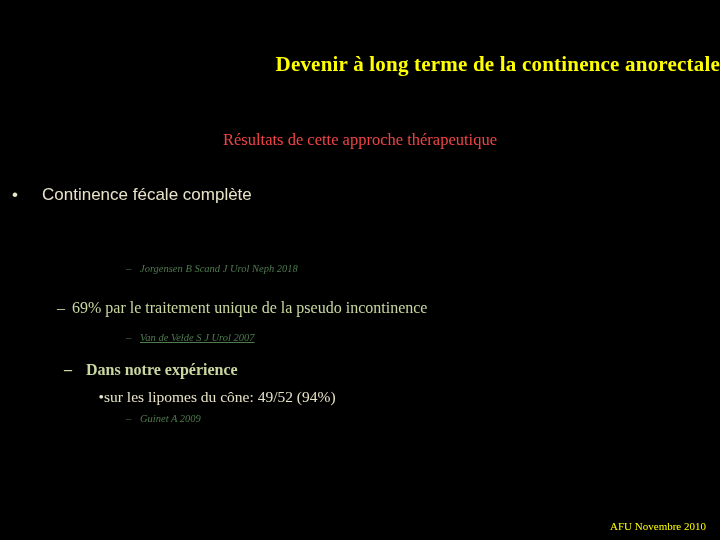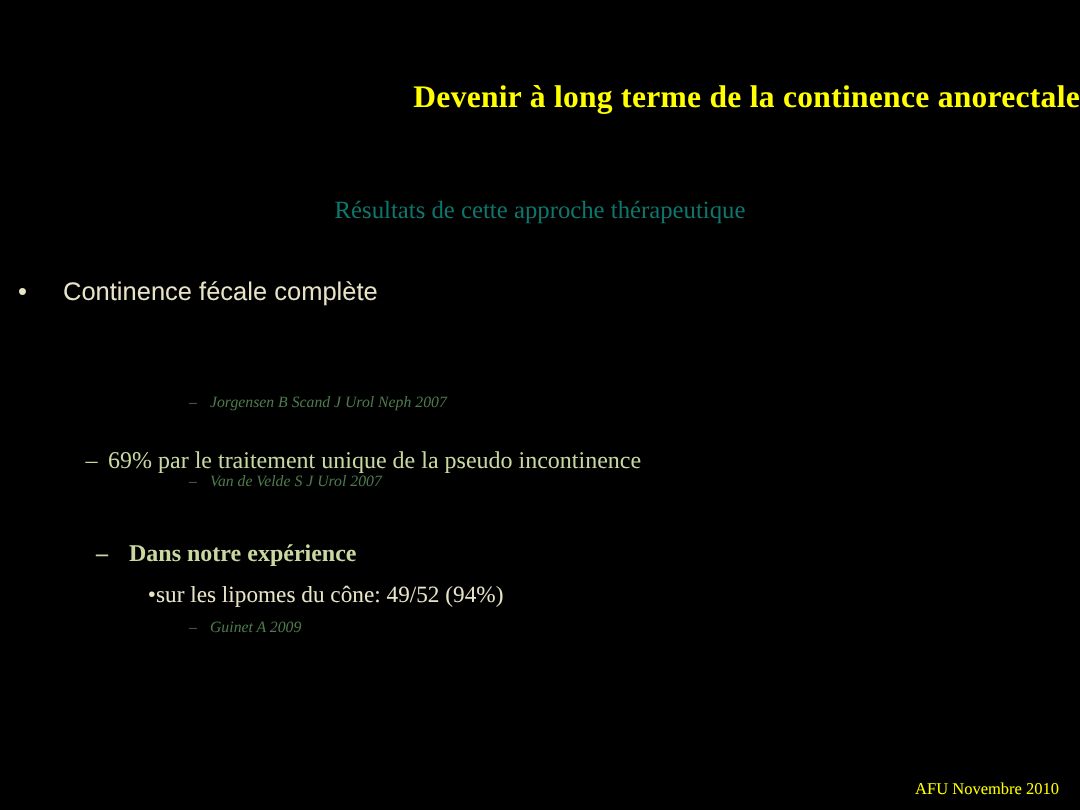--- a/index.html
+++ b/index.html
@@ -30,21 +30,21 @@
     font-weight: bold;
     font-size: 21px;
     letter-spacing: 0.2px;
   }
   .subtitle {
     position: absolute;
     top: 130px;
     left: 0;
     width: 720px;
     text-align: center;
-    color: #0f766e;
+    color: #ef4444;
     font-family: "Liberation Serif", serif;
     font-size: 16.5px;
   }
   .bullet-l1 {
     position: absolute;
     color: #E8E4C8;
     font-family: Liberation Sans, sans-serif;
     font-size: 17px;
     white-space: nowrap;
   }
@@ -110,28 +110,28 @@
   <div class="title">Devenir  à long terme de la continence anorectale</div>
 
   <div class="subtitle">Résultats de cette approche thérapeutique</div>
 
   <div class="bullet-l1" style="top:185px; left:12px;">
     <span class="marker">•</span><span>Continence fécale complète</span>
   </div>
 
 
   <div class="ref" style="top:263px; left:126px;">
-    <span class="marker">–</span><span>Jorgensen B Scand J Urol Neph 2007</span>
+    <span class="marker">–</span><span>Jorgensen B Scand J Urol Neph 2018</span>
   </div>
 
   <div class="bullet-l2" style="top:299px; left:50px;text-align:center;">
     <span class="marker">–</span><span>69% par le traitement unique de la pseudo incontinence</span>
   </div>
 
-  <div class="ref" style="top:316px; left:126px;">
+  <div class="ref" style="top:332px; left:126px;text-decoration:underline;">
     <span class="marker">–</span><span>Van de Velde S  J Urol 2007</span>
   </div>
 
   <div class="bullet-l2" style="top:361px; left:64px;font-weight:bold;">
     <span class="marker">–</span><span>Dans notre expérience</span>
   </div>
 
   <div class="bullet-l3" style="top:388px; left:88px;">
     <span class="marker">•</span><span>sur les lipomes du cône: 49/52 (94%)</span>
   </div>

